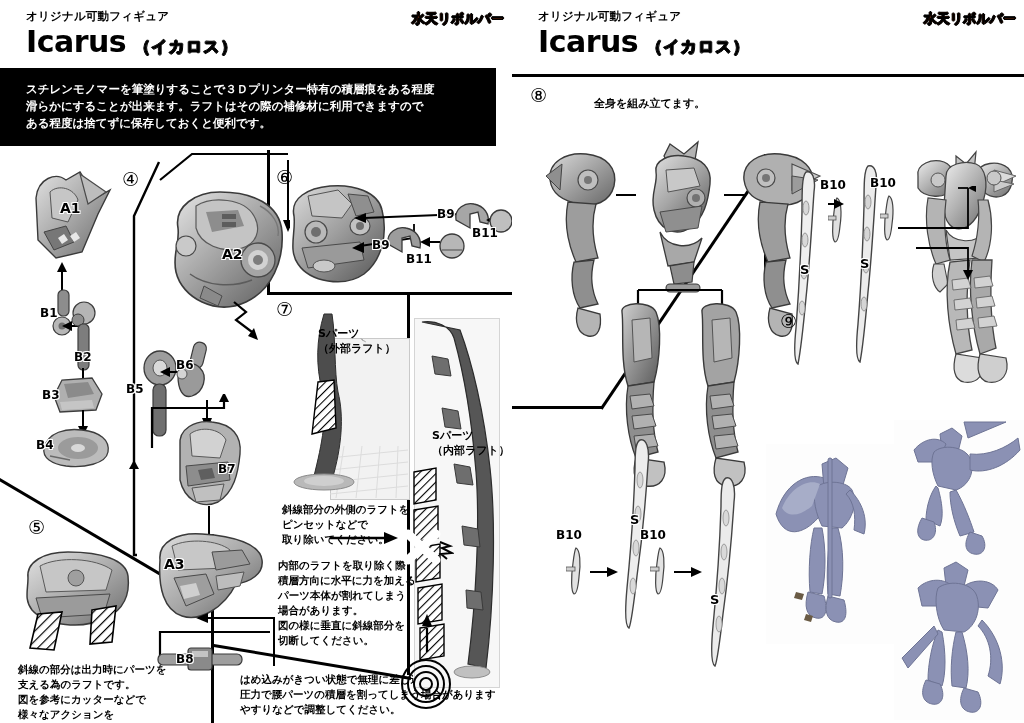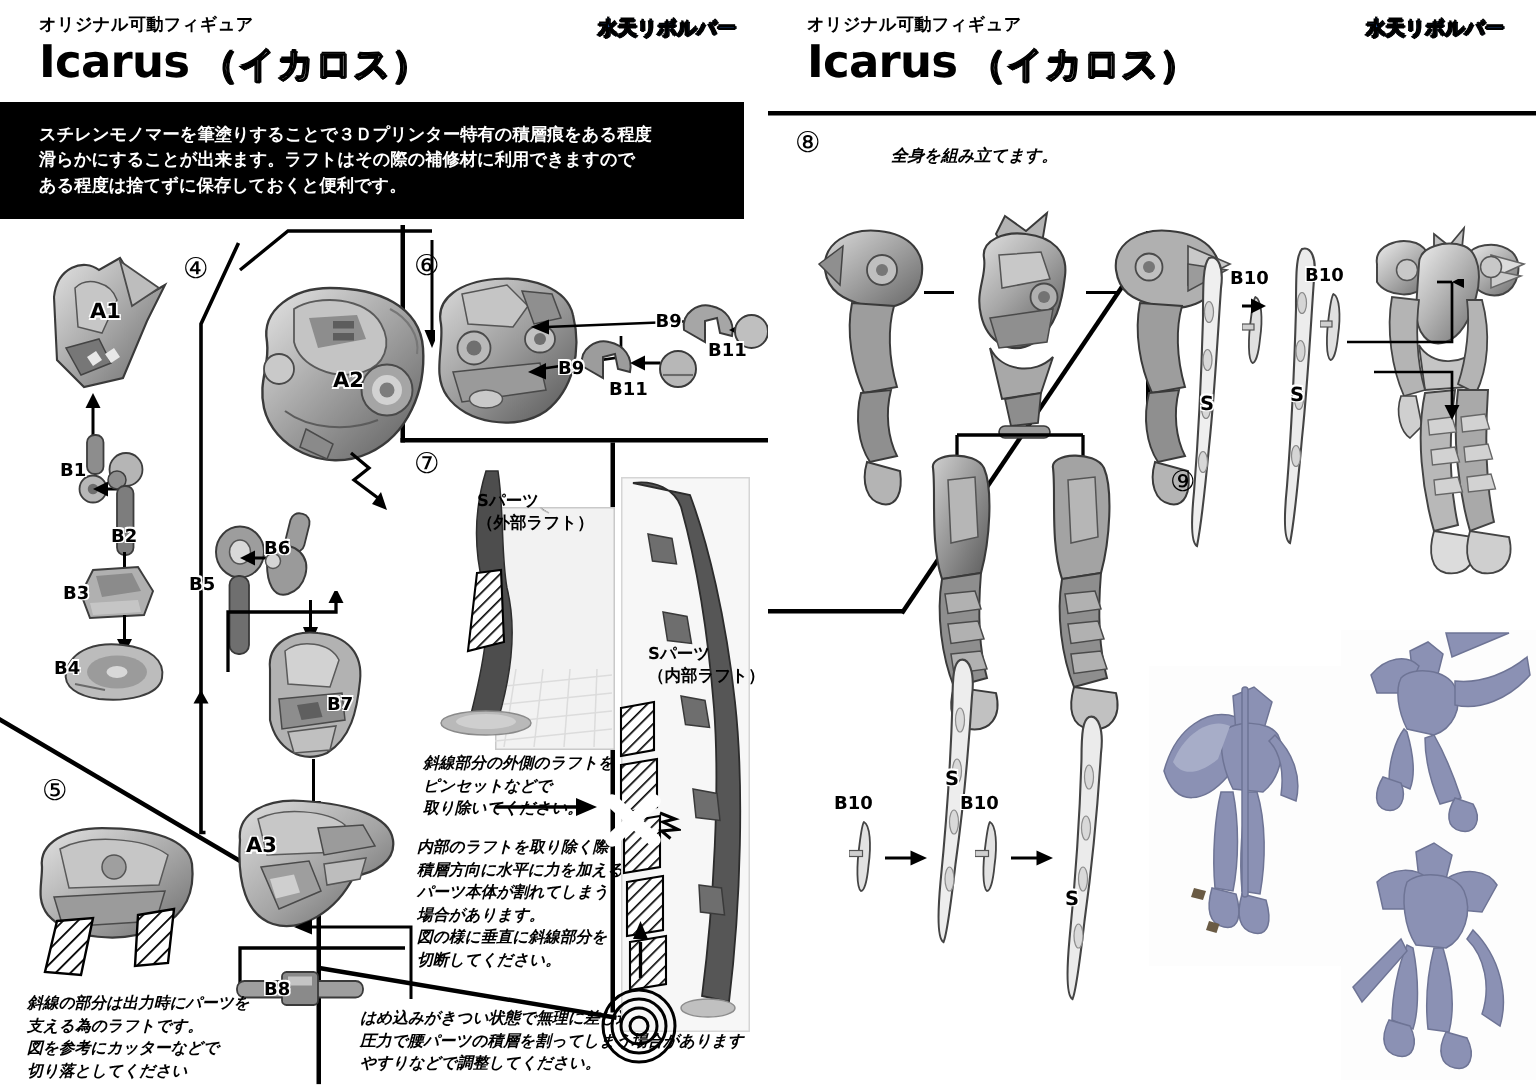--- a/index.html
+++ b/index.html
@@ -8,40 +8,40 @@
     font-family:"DejaVu Sans","Liberation Sans",sans-serif;
     color:#000;overflow:hidden;position:relative;
   }
   .page{position:absolute;top:0;width:512px;height:723px;overflow:hidden;background:#fff;}
   #page-left{left:0;}
   #page-right{left:512px;}
 
   
   .hdr{position:absolute;left:0;top:0;width:100%;height:77px;}
   .hdr .sub{position:absolute;left:26px;top:9px;font-size:11.5px;font-weight:700;letter-spacing:.2px;}
-  .hdr .brand{position:absolute;right:21px;top:10px;font-size:13px;font-weight:900;
+  .hdr .brand{position:absolute;right:8px;top:10px;font-size:13px;font-weight:900;
     letter-spacing:0px;
-    -webkit-text-stroke:0.6px #000;color:#3b82f6;text-shadow:
+    -webkit-text-stroke:0.6px #000;color:#c2410c;text-shadow:
       1px 0 0 #000,-1px 0 0 #000,0 1px 0 #000,0 -1px 0 #000;}
   .hdr .title{position:absolute;left:26px;top:24px;font-size:30px;font-weight:800;letter-spacing:-0.5px;}
-  .hdr .title .kana{font-size:24px;font-weight:800;letter-spacing:1px;
+  .hdr .title .kana{font-size:16px;font-weight:800;letter-spacing:1px;
     -webkit-text-stroke:0.8px #000;color:#fff;margin-left:8px;
     text-shadow:1px 0 0 #000,-1px 0 0 #000,0 1px 0 #000,0 -1px 0 #000;}
 
   
   .notice{position:absolute;left:0;top:68px;width:496px;height:78px;background:#000;color:#fff;}
   .notice p{margin:0;position:absolute;left:26px;top:13px;font-size:11.5px;line-height:17px;font-weight:700;white-space:pre-line;}
 
   
   .rule{position:absolute;background:#000;}
   .diag{position:absolute;transform-origin:0 0;background:#000;height:3px;}
 
   
   .step{position:absolute;font-size:19px;line-height:1;font-weight:400;}
-  .cap{position:absolute;font-size:10.5px;line-height:15px;font-weight:700;white-space:pre-line;font-style:italic;}
+  .cap{position:absolute;font-size:10.5px;line-height:15px;font-weight:700;white-space:pre-line;}
   .cap.big{font-size:11px;}
   .plabel{position:absolute;font-size:14px;font-weight:700;color:#000;
     text-shadow:1px 1px 0 #fff,-1px -1px 0 #fff,1px -1px 0 #fff,-1px 1px 0 #fff;}
   .plabel.sm{font-size:12px;}
   .slabel{position:absolute;font-size:13px;font-weight:700;
     text-shadow:1px 1px 0 #fff,-1px -1px 0 #fff,1px -1px 0 #fff,-1px 1px 0 #fff;}
   .stxt{position:absolute;font-size:11px;font-weight:700;line-height:15px;white-space:pre-line;}
 
   
   .art{position:absolute;}
@@ -312,21 +312,21 @@
       <path d="M22 18 C40 8 78 10 94 22 L88 42 L28 44Z" fill="#c6c6c6" stroke="#5a5a5a" stroke-width="1"></path>
       <circle cx="58" cy="30" r="8" fill="#9f9f9f" stroke="#555" stroke-width="1"></circle>
       <path d="M18 50 L92 46 L86 66 L24 70Z" fill="#9b9b9b" stroke="#4a4a4a" stroke-width="1"></path>
       <path d="M20 66 L44 64 L36 102 L12 100Z" fill="url(#hatch)" stroke="#000" stroke-width="1.6"></path>
       <path d="M74 62 L98 58 L94 94 L72 96Z" fill="url(#hatch)" stroke="#000" stroke-width="1.6"></path>
     </svg>
   </div>
   <div class="cap" style="left:18px;top:662px;">斜線の部分は出力時にパーツを
 支える為のラフトです。
 図を参考にカッターなどで
-切り落としてください</div>
+様々なアクションを</div>
 
   <div class="step" style="left:276px;top:168px;">⑥</div>
   <div class="art" style="left:282px;top:182px;">
     <svg width="112" height="108" viewBox="0 0 112 108">
       <defs>
           <linearGradient id="g6" x1="0" y1="0" x2=".9" y2="1">
         <stop offset="0" stop-color="#dcdcdc"></stop>
             <stop offset=".5" stop-color="#9f9f9f"></stop>
             <stop offset="1" stop-color="#5c5c5c"></stop>
           </linearGradient>

